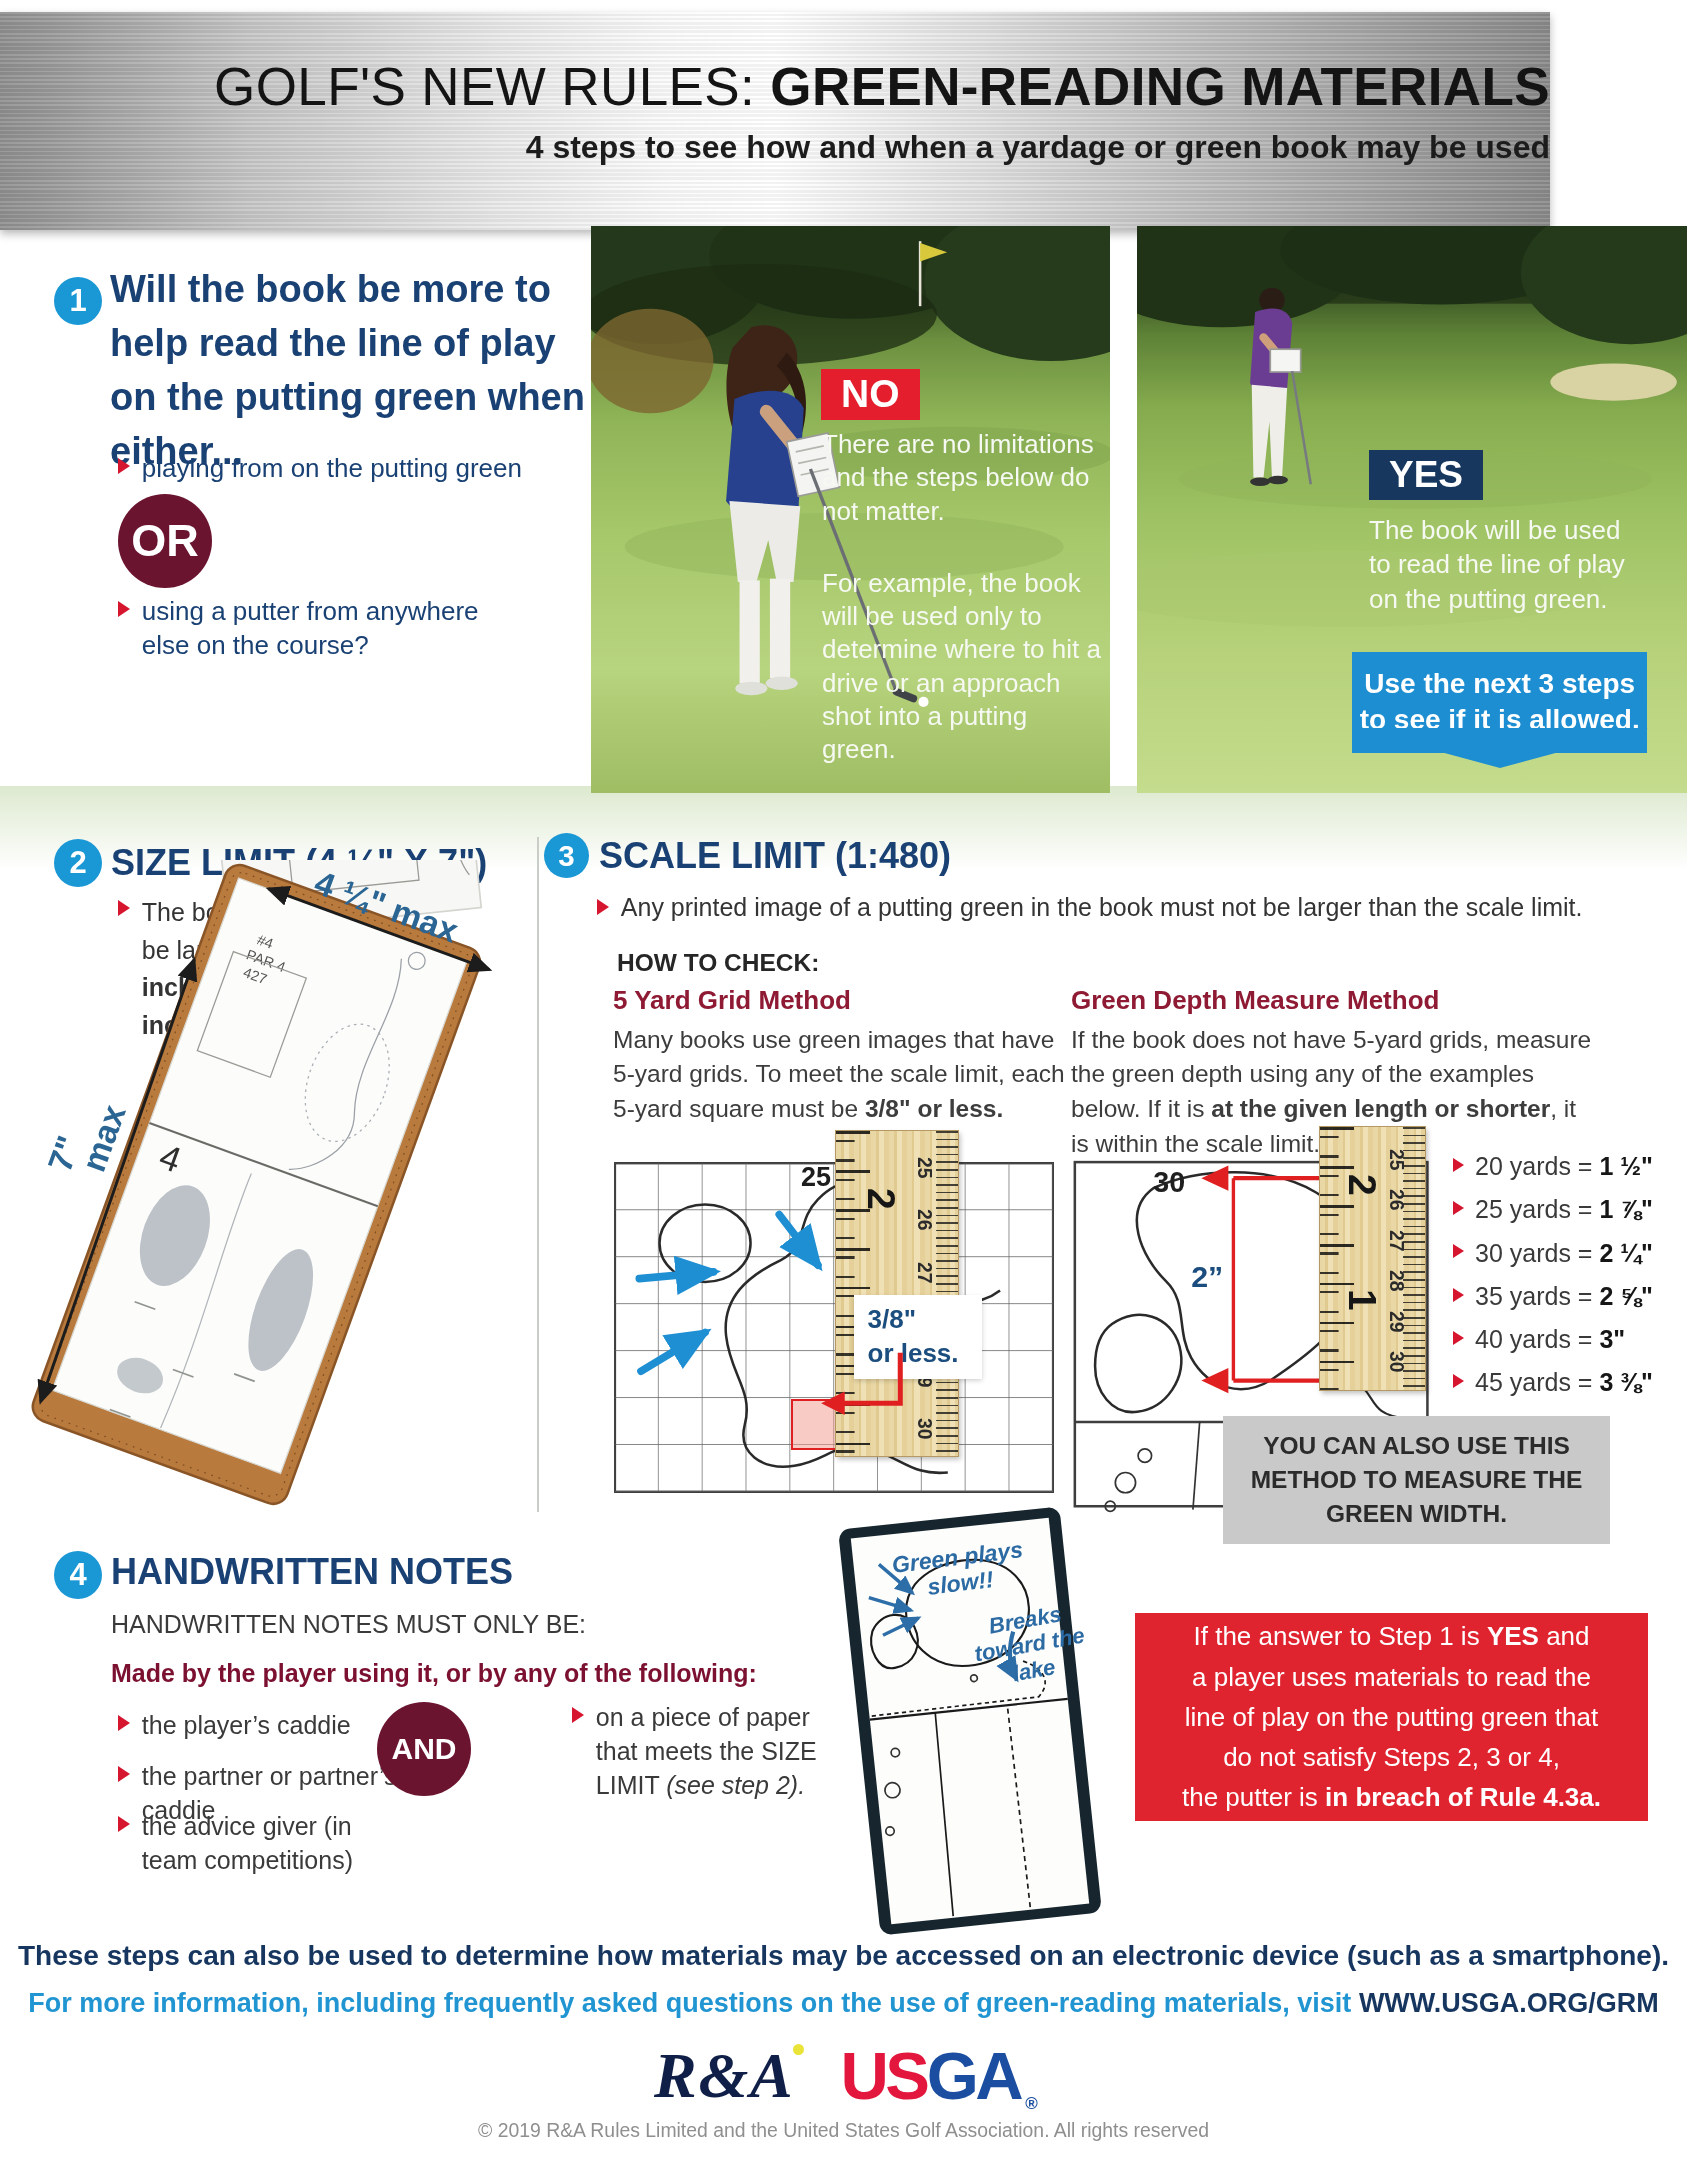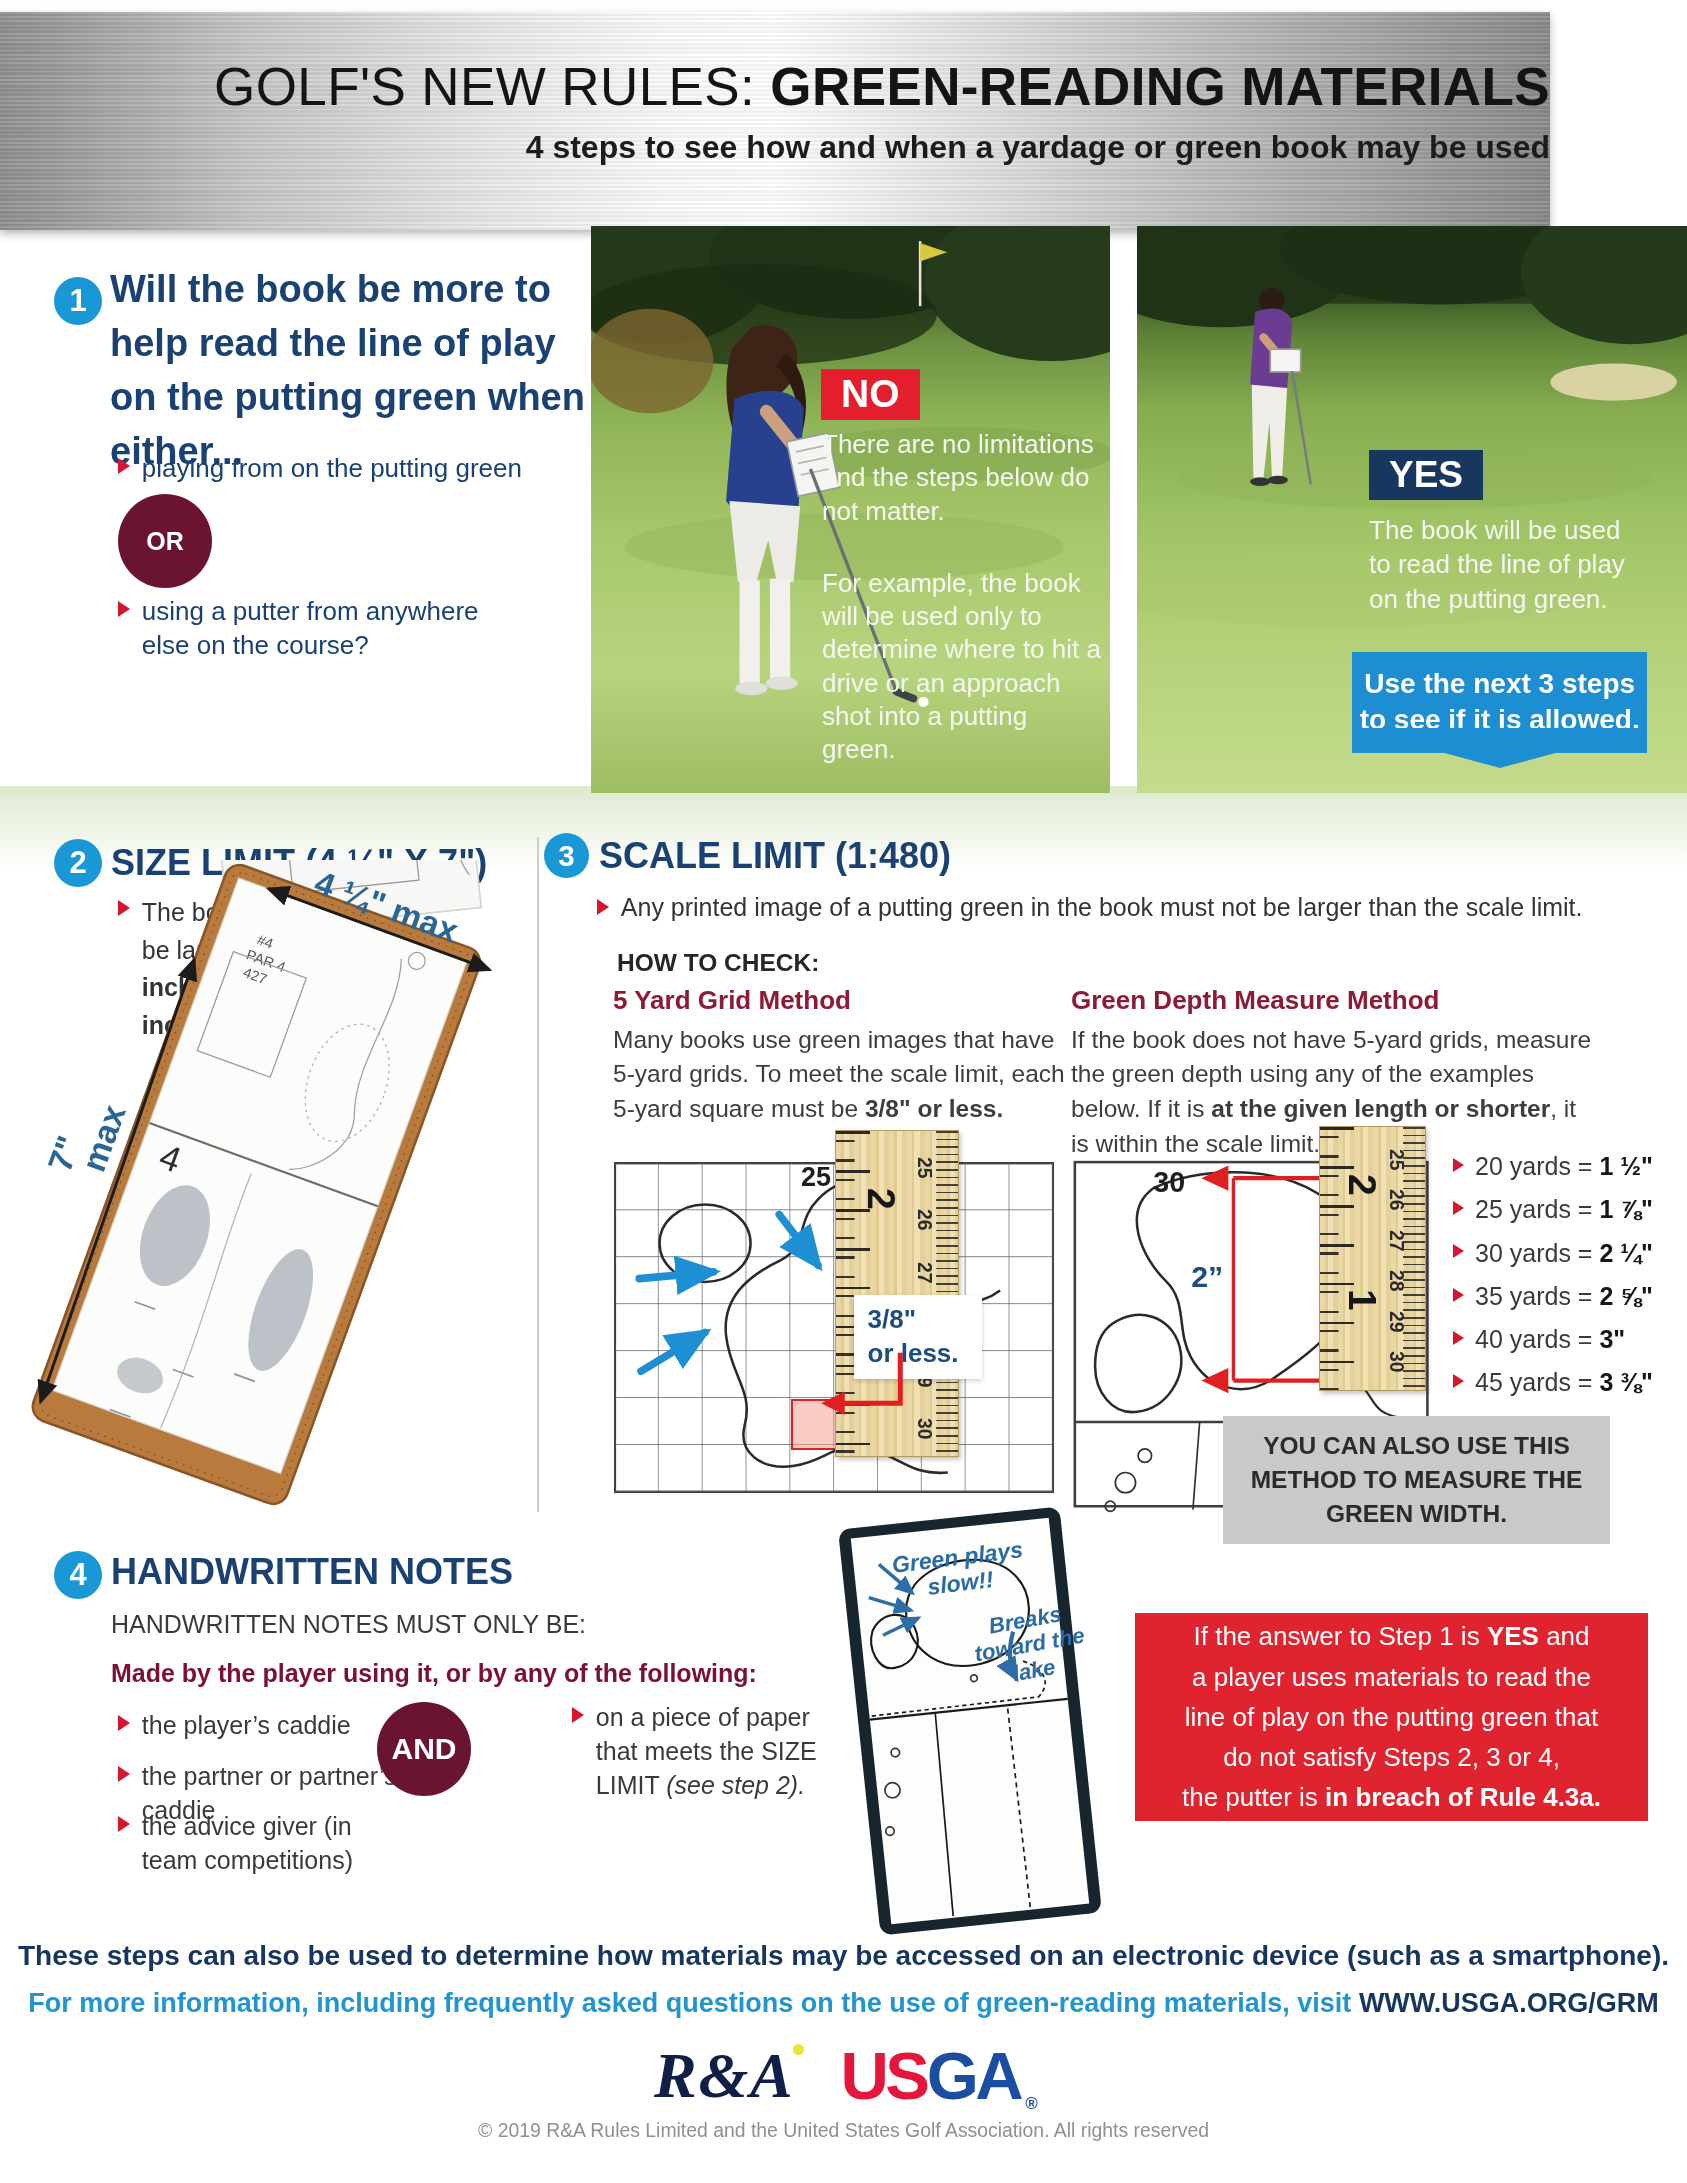--- a/index.html
+++ b/index.html
@@ -30,21 +30,21 @@
   .green-band{position:absolute;left:0;top:786px;width:1687px;height:84px;z-index:0;
       background:linear-gradient(180deg,#dde9cf 0%,rgba(255,255,255,0) 100%);}
   .vdivider{position:absolute;left:537px;top:837px;width:1.7px;height:675px;background:#c9cdc8;}
 
   
   .s1-title{position:absolute;left:110px;top:263px;width:485px;font-size:38px;font-weight:700;
             color:#1a4174;line-height:1.42;}
   .bullet-row{display:flex;gap:11.8px;align-items:flex-start;}
   .s1-bullet{font-size:26px;color:#1a4174;line-height:1.3;}
   .or-circle{position:absolute;left:118px;top:494px;width:94px;height:94px;border-radius:50%;
-             background:#6b1430;color:#fff;font-size:25px;font-weight:700;
+             background:#6b1430;color:#fff;font-size:45px;font-weight:700;
              display:flex;align-items:center;justify-content:center;}
 
   
   .photo{position:absolute;top:226px;height:567px;z-index:2;overflow:hidden;}
   .photo-mid{left:591px;width:519px;
       background:linear-gradient(180deg,#27351c 0%,#3d5526 10%,#6b8f3f 20%,#8fb457 34%,#a7c86b 55%,#b7d47e 78%,#9fbd63 100%);}
   .photo-right{left:1137px;width:550px;
       background:linear-gradient(180deg,#1d2b16 0%,#2f4720 9%,#5d8136 19%,#85ab4e 32%,#9cc162 50%,#b4d077 72%,#c4dc8d 100%);}
   .no-badge{position:absolute;left:230px;top:143px;background:#e51e2e;color:#fff;font-size:39px;
             font-weight:700;padding:3.4px 20px;}

